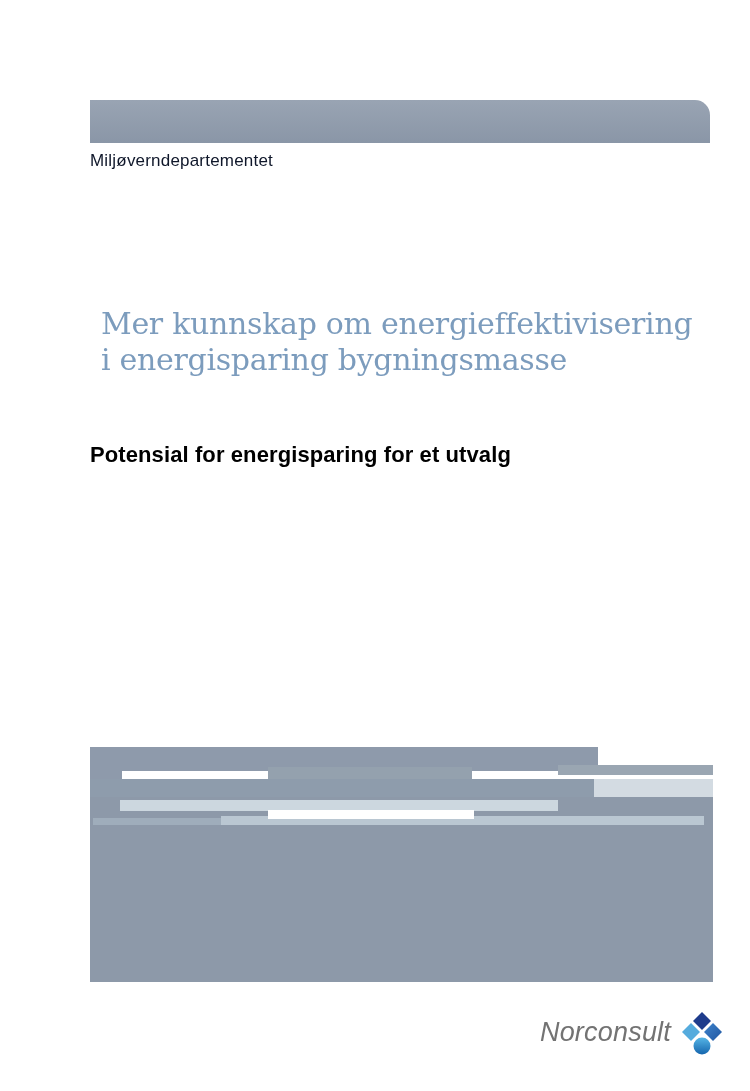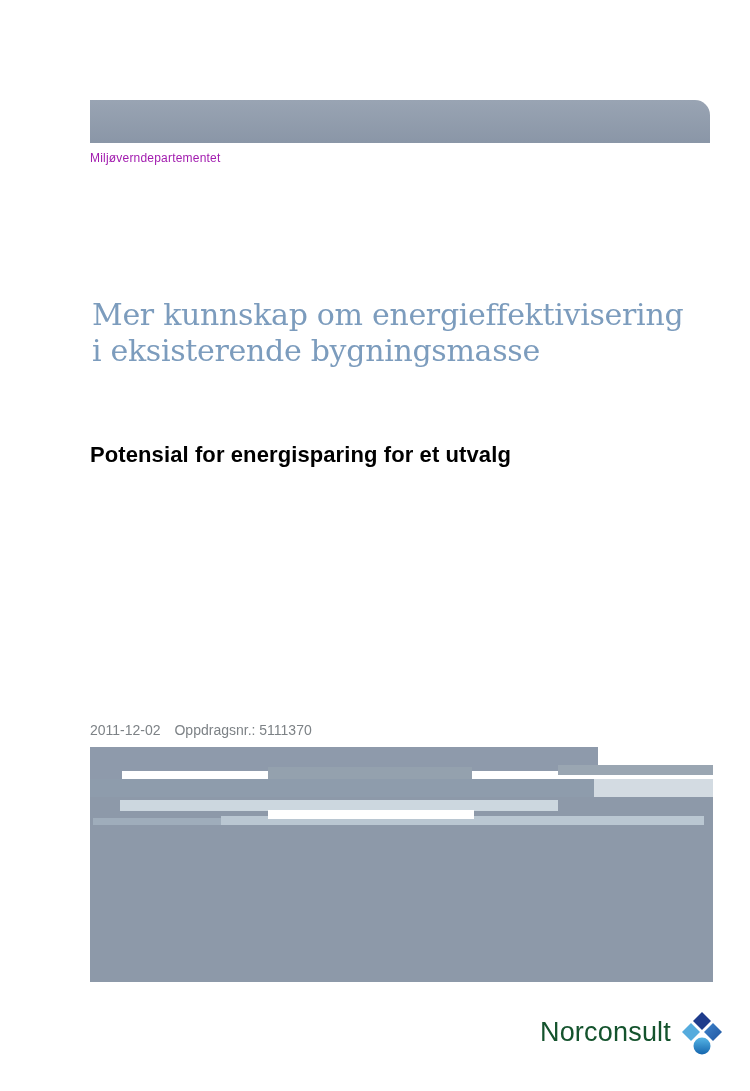--- a/index.html
+++ b/index.html
@@ -25,32 +25,32 @@
     width: 620px;
     height: 43px;
     background: linear-gradient(#99a4b3, #8a96a7);
     border-top-right-radius: 15px;
   }
 
   .client-name {
     position: absolute;
     left: 90px;
     top: 151px;
-    font-size: 12px;
-    color: #a21caf;
+    font-size: 17px;
+    color: #0f172a;
     letter-spacing: 0.2px;
   }
 
   
   .title {
     position: absolute;
     left: 88px;
     top: 293px;
     width: 640px;
-    margin: 4px;
+    margin: 13px;
     font-family: "DejaVu Serif", serif;
     font-weight: 400;
     font-size: 30px;
     line-height: 36px;
     color: #7c9cbd;
     letter-spacing: -0.3px;
   }
   .title .line { display: block; }
 
   
@@ -102,48 +102,45 @@
   .brand {
     position: absolute;
     right: 26px;
     top: 1010px;
     display: flex;
     align-items: center;
     gap: 9px;
   }
   .brand-name {
     font-size: 27px;
-    color: #14532d;
+    color: #737373;
     letter-spacing: 0.2px;
     padding-bottom: 4px;
+    font-style: italic;
   }
   .brand-mark { display: block; }
 </style>
 </head>
 <body>
 
 <div class="page">
 
   <div class="top-band"></div>
 
   <div class="client-name">Miljøverndepartementet</div>
 
   <h1 class="title">
     <span class="line">Mer kunnskap om energieffektivisering</span>
-    <span class="line">i eksisterende bygningsmasse</span>
+    <span class="line">i energisparing bygningsmasse</span>
   </h1>
 
   <div class="subtitle">
     <span class="line">Potensial for energisparing for et utvalg</span>
   </div>
 
-  <div class="meta-line">
-    <span class="date">2011-12-02</span>
-    <span class="assignment">Oppdragsnr.: 5111370</span>
-  </div>
 
   <div class="cover-graphic">
     <div class="bar g-bandA"></div>
     <div class="bar g-stub"></div>
     <div class="bar g-barC"></div>
     <div class="bar g-barD"></div>
     <div class="bar g-bandB"></div>
     <div class="bar g-blockE"></div>
     <div class="bar g-bigBlock"></div>
     <div class="bar g-barF"></div>

